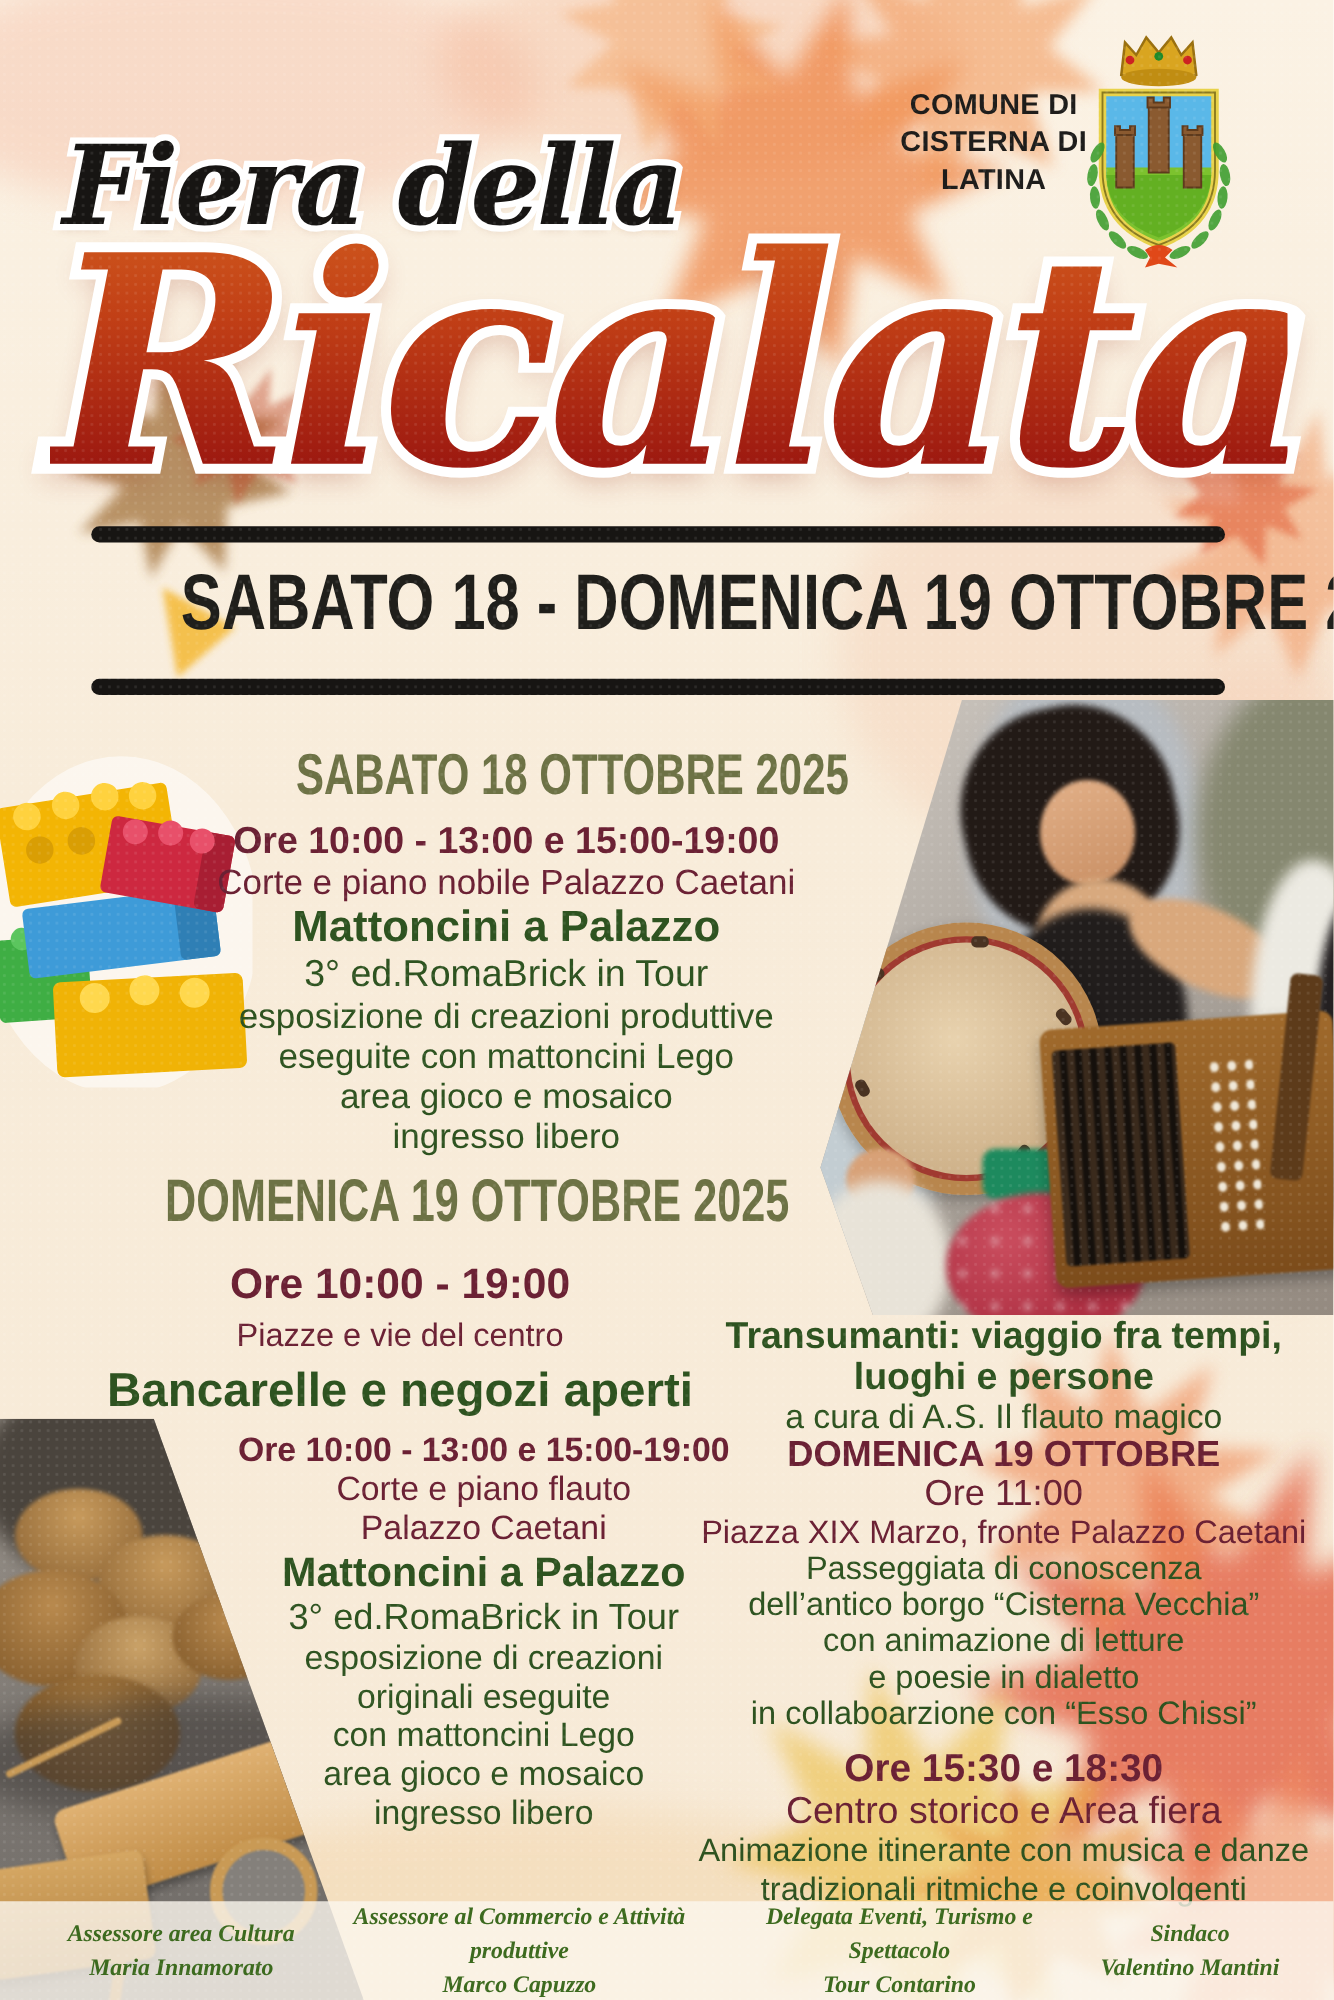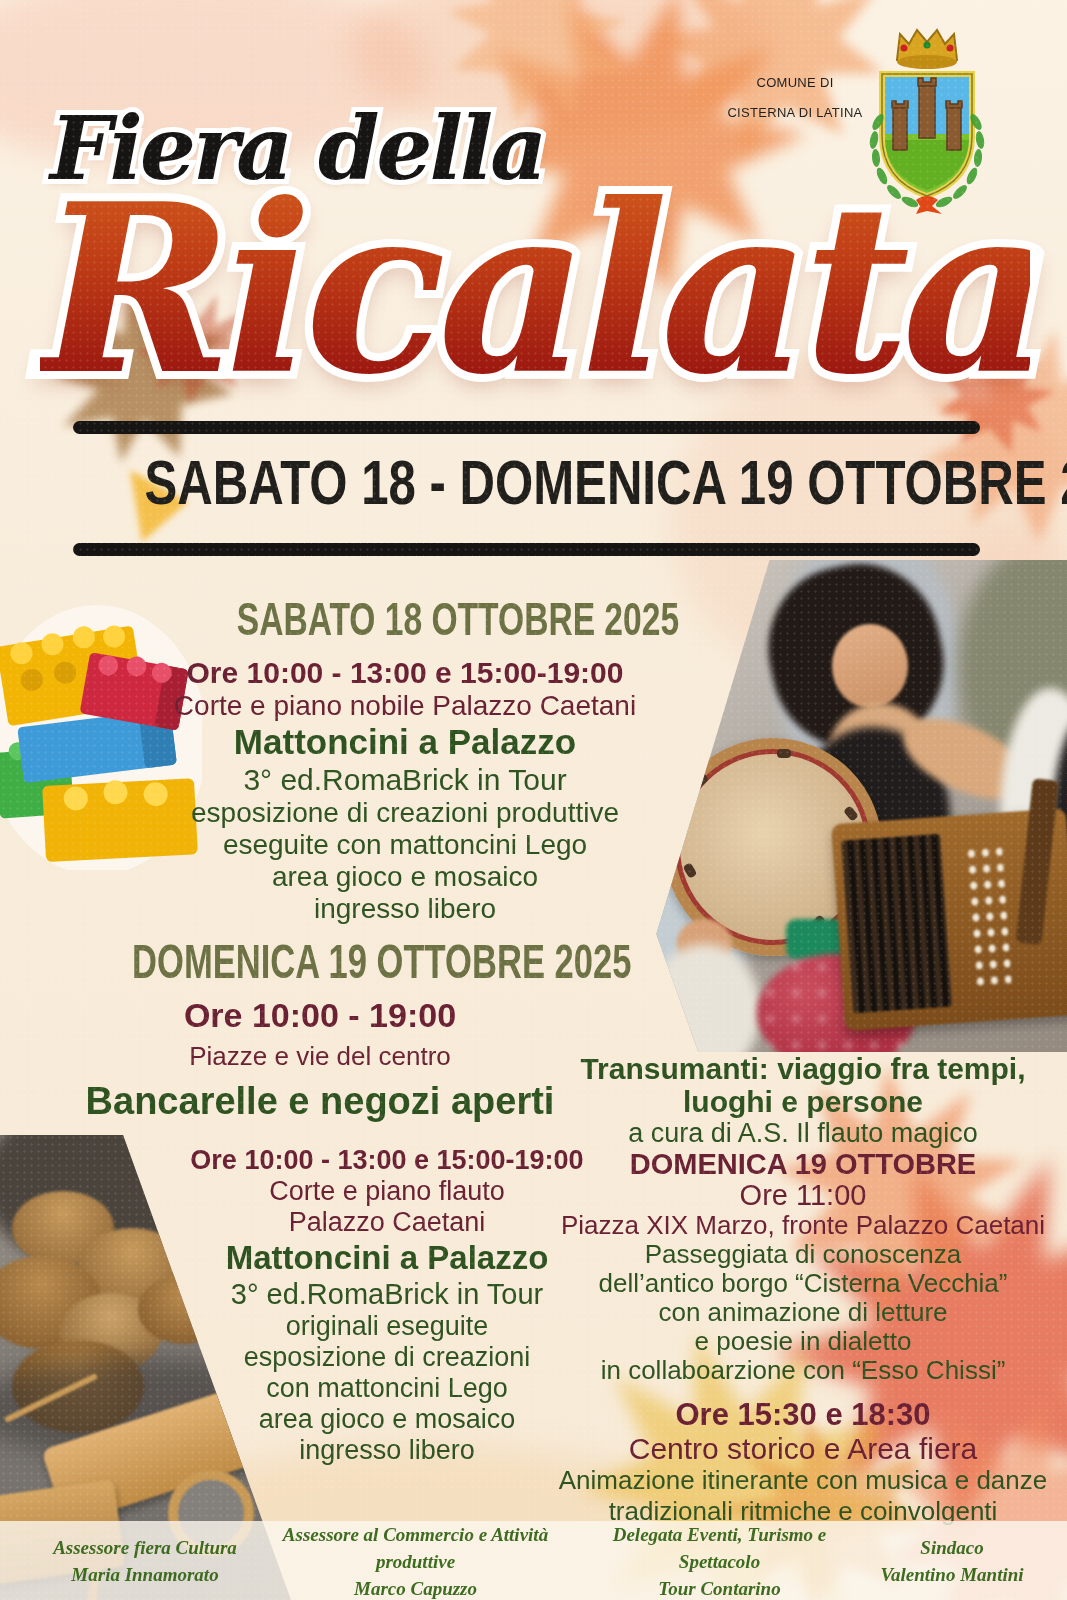--- a/index.html
+++ b/index.html
@@ -7,21 +7,21 @@
         background:linear-gradient(180deg,#fbf2e4 0%,#f8ecda 40%,#f7ead7 100%);
         font-family:"Liberation Sans",sans-serif;}
   #page::after{content:"";position:absolute;inset:0;pointer-events:none;z-index:9;
         background-image:radial-gradient(rgba(255,255,255,.5) 1px,transparent 1.4px);
         background-size:7px 7px;opacity:.18;}
   .abs{position:absolute;}
   
   #wc{position:absolute;inset:0;z-index:1;}
   
   #municipality{left:695px;top:68px;width:200px;text-align:center;z-index:3;
-      font-size:13px;font-weight:400;line-height:30px;color:#1e1d1b;letter-spacing:.3px;}
+      font-size:23px;font-weight:700;line-height:30px;color:#1e1d1b;letter-spacing:.3px;}
   #crest{left:866px;top:22px;width:122px;height:196px;z-index:3;}
   .title-stack{z-index:4;}
   .title-stack .under,.title-stack .over{position:absolute;left:0;top:0;width:100%;white-space:nowrap;}
   #title-script{left:50px;top:88px;width:420px;height:140px;
       font-family:"DejaVu Serif","Liberation Serif",serif;font-style:italic;font-weight:700;
       font-size:88px;line-height:120px;letter-spacing:-3px;}
   #title-script .under{-webkit-text-stroke:10px #ffffff;color:#fff;text-shadow:0 3px 8px rgba(120,60,20,.25);}
   #title-script .over{color:#171513;}
   #title-main{left:40px;top:140px;width:990px;height:330px;text-align:center;
       font-family:"DejaVu Serif","Liberation Serif",serif;font-style:italic;font-weight:700;
@@ -41,21 +41,21 @@
   .hdr span{display:inline-block;transform:scaleX(.73);transform-origin:50% 50%;white-space:nowrap;}
   .maroon{color:#6b2134;} .green{color:#2e5320;} .b{font-weight:700;}
   #sec-sat{left:155px;top:596px;width:500px;}
   #sec-sat .hdr{font-size:46px;line-height:46px;margin-bottom:14px;}
   #sec-sat .time{font-size:30px;line-height:34px;}
   #sec-sat .venue{font-size:28px;line-height:31px;}
   #sec-sat .event{font-size:35px;line-height:42px;}
   #sec-sat .d0{font-size:30px;line-height:34px;}
   #sec-sat .det{font-size:28px;line-height:32px;}
   #sec-dom{left:35px;top:938px;width:570px;}
-  #sec-dom .hdr{font-size:48px;line-height:48px;margin-bottom:8px;}
+  #sec-dom .hdr{font-size:48px;line-height:48px;margin-bottom:20px;}
   #sec-dom .hdr span{transform:scaleX(.72);}
   #sec-dom .time{font-size:34px;line-height:42px;}
   #sec-dom .venue{font-size:26px;line-height:41px;}
   #sec-dom .event{font-size:38px;line-height:48px;}
   #sec-pal{left:168px;top:1144px;width:438px;}
   #sec-pal .time{font-size:27px;line-height:32px;}
   #sec-pal .venue{font-size:27px;line-height:31px;}
   #sec-pal .event{font-size:33px;line-height:40px;}
   #sec-pal .d0{font-size:29px;line-height:33px;}
   #sec-pal .det{font-size:27px;line-height:31px;}
@@ -276,22 +276,22 @@
     <div class="venue maroon">Piazze e vie del centro</div>
     <div class="event green b">Bancarelle e negozi aperti</div>
   </div>
 
   <div id="sec-pal" class="abs sec">
     <div class="time maroon b">Ore 10:00 - 13:00 e 15:00-19:00</div>
     <div class="venue maroon">Corte e piano flauto</div>
     <div class="venue maroon">Palazzo Caetani</div>
     <div class="event green b">Mattoncini a Palazzo</div>
     <div class="d0 green">3° ed.RomaBrick in Tour</div>
+    <div class="det green">esposizione di creazioni</div>
     <div class="det green">originali eseguite</div>
-    <div class="det green">esposizione di creazioni</div>
     <div class="det green">con mattoncini Lego</div>
     <div class="det green">area gioco e mosaico</div>
     <div class="det green">ingresso libero</div>
   </div>
 
   <div id="sec-tra" class="abs sec">
     <div class="t1 green b">Transumanti: viaggio fra tempi,</div>
     <div class="t1 green b">luoghi e persone</div>
     <div class="cur green">a cura di A.S. Il flauto magico</div>
     <div class="day maroon b">DOMENICA 19 OTTOBRE</div>
@@ -304,21 +304,21 @@
     <div class="det green">in collaboarzione con “Esso Chissi”</div>
     <div class="gap"></div>
     <div class="time2 maroon b">Ore 15:30 e 18:30</div>
     <div class="loc2 maroon">Centro storico e Area fiera</div>
     <div class="det2 green">Animazione itinerante con musica e danze</div>
     <div class="det2 green">tradizionali ritmiche e coinvolgenti</div>
   </div>
 
   <div id="footer" class="abs">
     <div id="off-0" class="official">
-      <div>Assessore fiera Cultura</div>
+      <div>Assessore area Cultura</div>
       <div>Maria Innamorato</div>
     </div>
     <div id="off-1" class="official">
       <div>Assessore al Commercio e Attività produttive</div>
       <div>Marco Capuzzo</div>
     </div>
     <div id="off-2" class="official">
       <div>Delegata Eventi, Turismo e Spettacolo</div>
       <div>Tour Contarino</div>
     </div>

